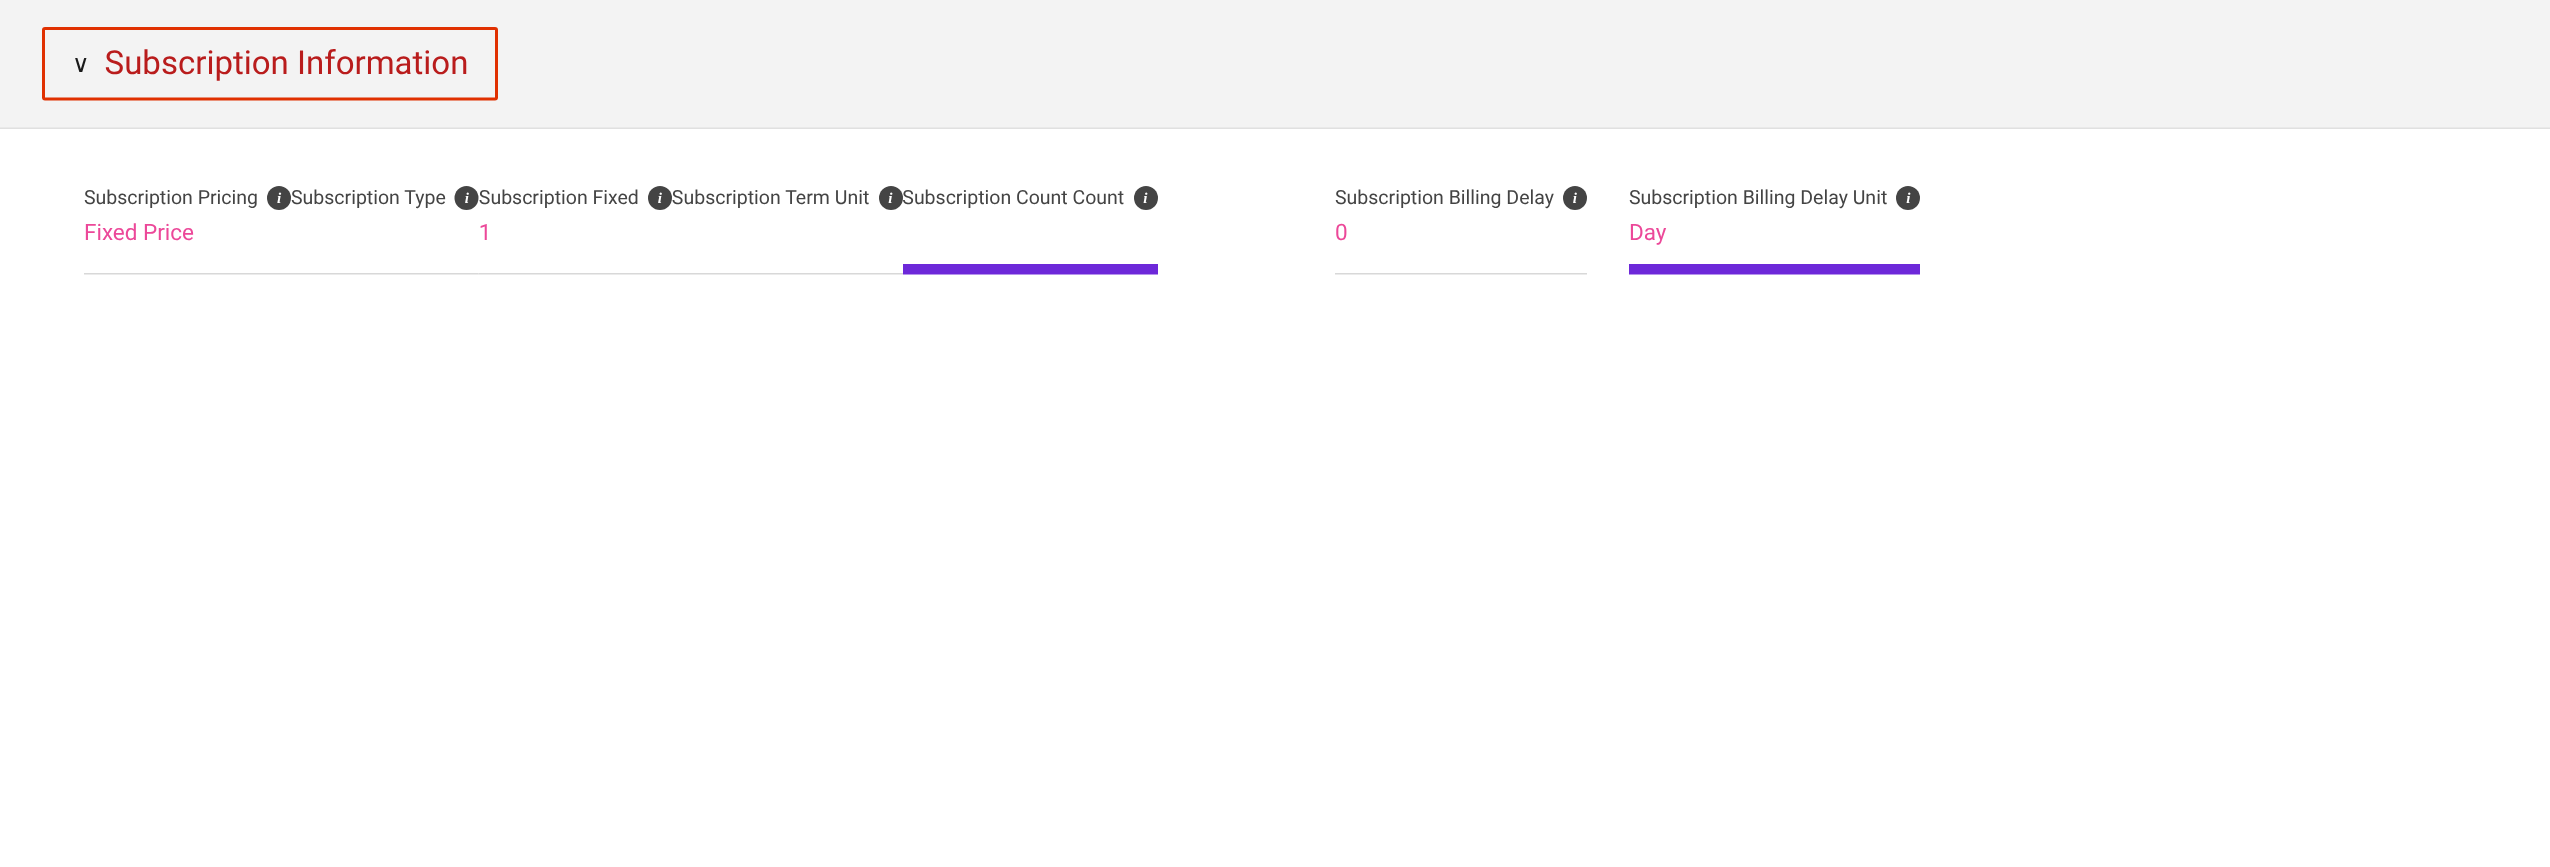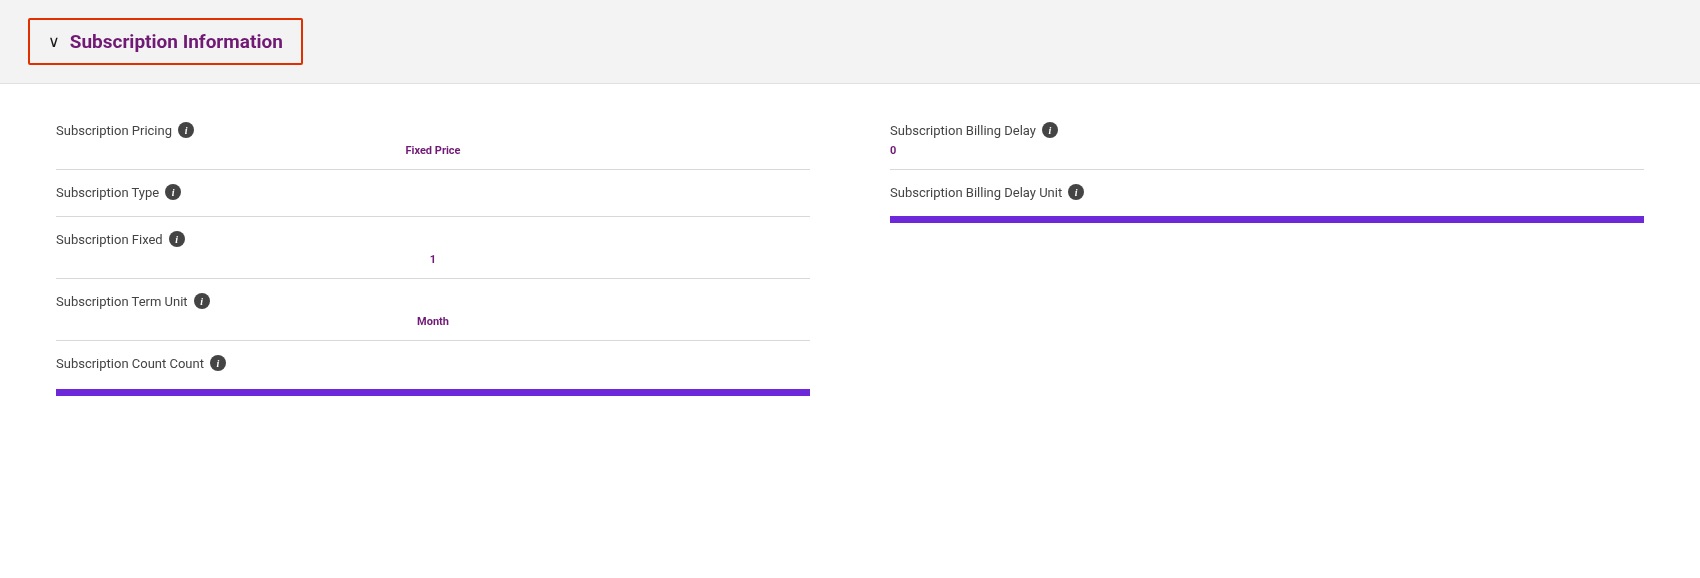--- a/index.html
+++ b/index.html
@@ -40,46 +40,46 @@
       background: #f3f3f3;
       border-radius: 2px;
     }
 
     .chevron-icon {
       font-size: 16px;
       color: #1a1a1a;
     }
 
     .section-title {
-      font-size: 19px;
-      font-weight: 700;
-      color: #701a75;
+      font-size: 22px;
+      font-weight: 400;
+      color: #b91c1c;
     }
 
     
     .section-content {
       padding: 24px 56px 32px 56px;
       background: #ffffff;
     }
 
     .fields-grid {
       display: grid;
       grid-template-columns: 1fr 1fr;
       gap: 0 80px;
     }
 
     .left-column {
       display: flex;
-      flex-direction: column;
-      text-align: center;
+      flex-direction: row;
     }
 
     .right-column {
       display: flex;
-      flex-direction: column;
+      flex-direction: row;
+      gap: 28px;
     }
 
     .field-group {
       padding: 14px 0 10px 0;
       border-bottom: 1px solid #d8d8d8;
     }
 
     .field-group:last-child {
       border-bottom: 7px solid #6d28d9;
     }
@@ -108,23 +108,23 @@
       border-radius: 50%;
       font-size: 10px;
       font-weight: bold;
       cursor: pointer;
       flex-shrink: 0;
       font-style: italic;
       font-family: Georgia, serif;
     }
 
     .field-value {
-      font-size: 11px;
-      font-weight: 700;
-      color: #701a75;
+      font-size: 15px;
+      font-weight: 400;
+      color: #ec4899;
       padding-bottom: 2px;
     }
 
     .field-value-empty {
       font-size: 15px;
       font-weight: 400;
       color: #999999;
       padding-bottom: 2px;
     }
   </style>
@@ -166,21 +166,20 @@
             <span class="info-icon">i</span>
           </div>
           <div class="field-value">1</div>
         </div>
 
         <div class="field-group">
           <div class="field-label-row">
             <span class="field-label">Subscription Term Unit</span>
             <span class="info-icon">i</span>
           </div>
-          <div class="field-value">Month</div>
         </div>
 
         <div class="field-group">
           <div class="field-label-row">
             <span class="field-label">Subscription Count Count</span>
             <span class="info-icon">i</span>
           </div>
           <div class="field-value-empty"></div>
         </div>
 
@@ -194,20 +193,21 @@
             <span class="info-icon">i</span>
           </div>
           <div class="field-value">0</div>
         </div>
 
         <div class="field-group">
           <div class="field-label-row">
             <span class="field-label">Subscription Billing Delay Unit</span>
             <span class="info-icon">i</span>
           </div>
+          <div class="field-value">Day</div>
         </div>
 
       </div>
 
     </div>
   </div>
 
 </div>
 
 </body></html>

